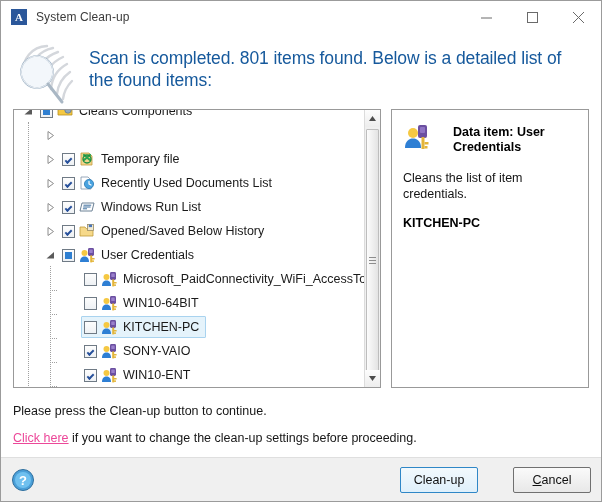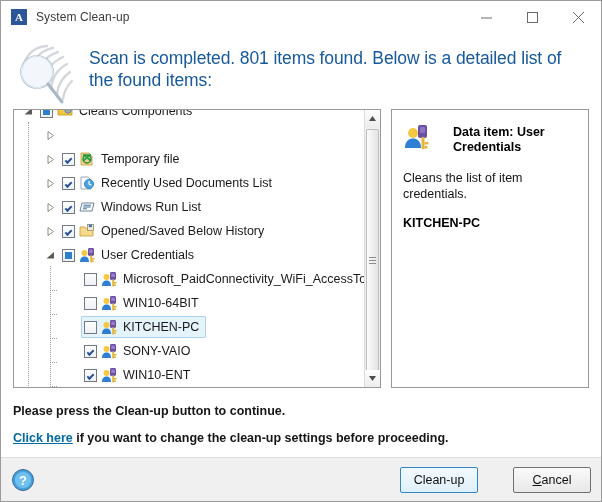--- a/index.html
+++ b/index.html
@@ -204,26 +204,25 @@
   }
   .detail-value {
     margin-top:14px;
     font-size:12.5px; font-weight:bold; color:#000000;
   }
 
   
   .instructions {
     flex:0 0 auto;
     padding:8px 12px 12px 12px;
-    font-weight:bold;
   }
   .instr-line { font-size:12.5px; color:#161616; margin-bottom:13px; }
   .instr-line:last-child { margin-bottom:0; }
   .link {
-    color:#0369a1; text-decoration:underline; cursor:pointer;
+    color:#ec4899; text-decoration:underline; cursor:pointer;
   }
 
   
   .footer {
     flex:0 0 44px;
     background:#f0f0f0;
     border-top:1px solid #dfdfdf;
     display:flex; align-items:center;
     padding:0 10px;
     position:relative;

